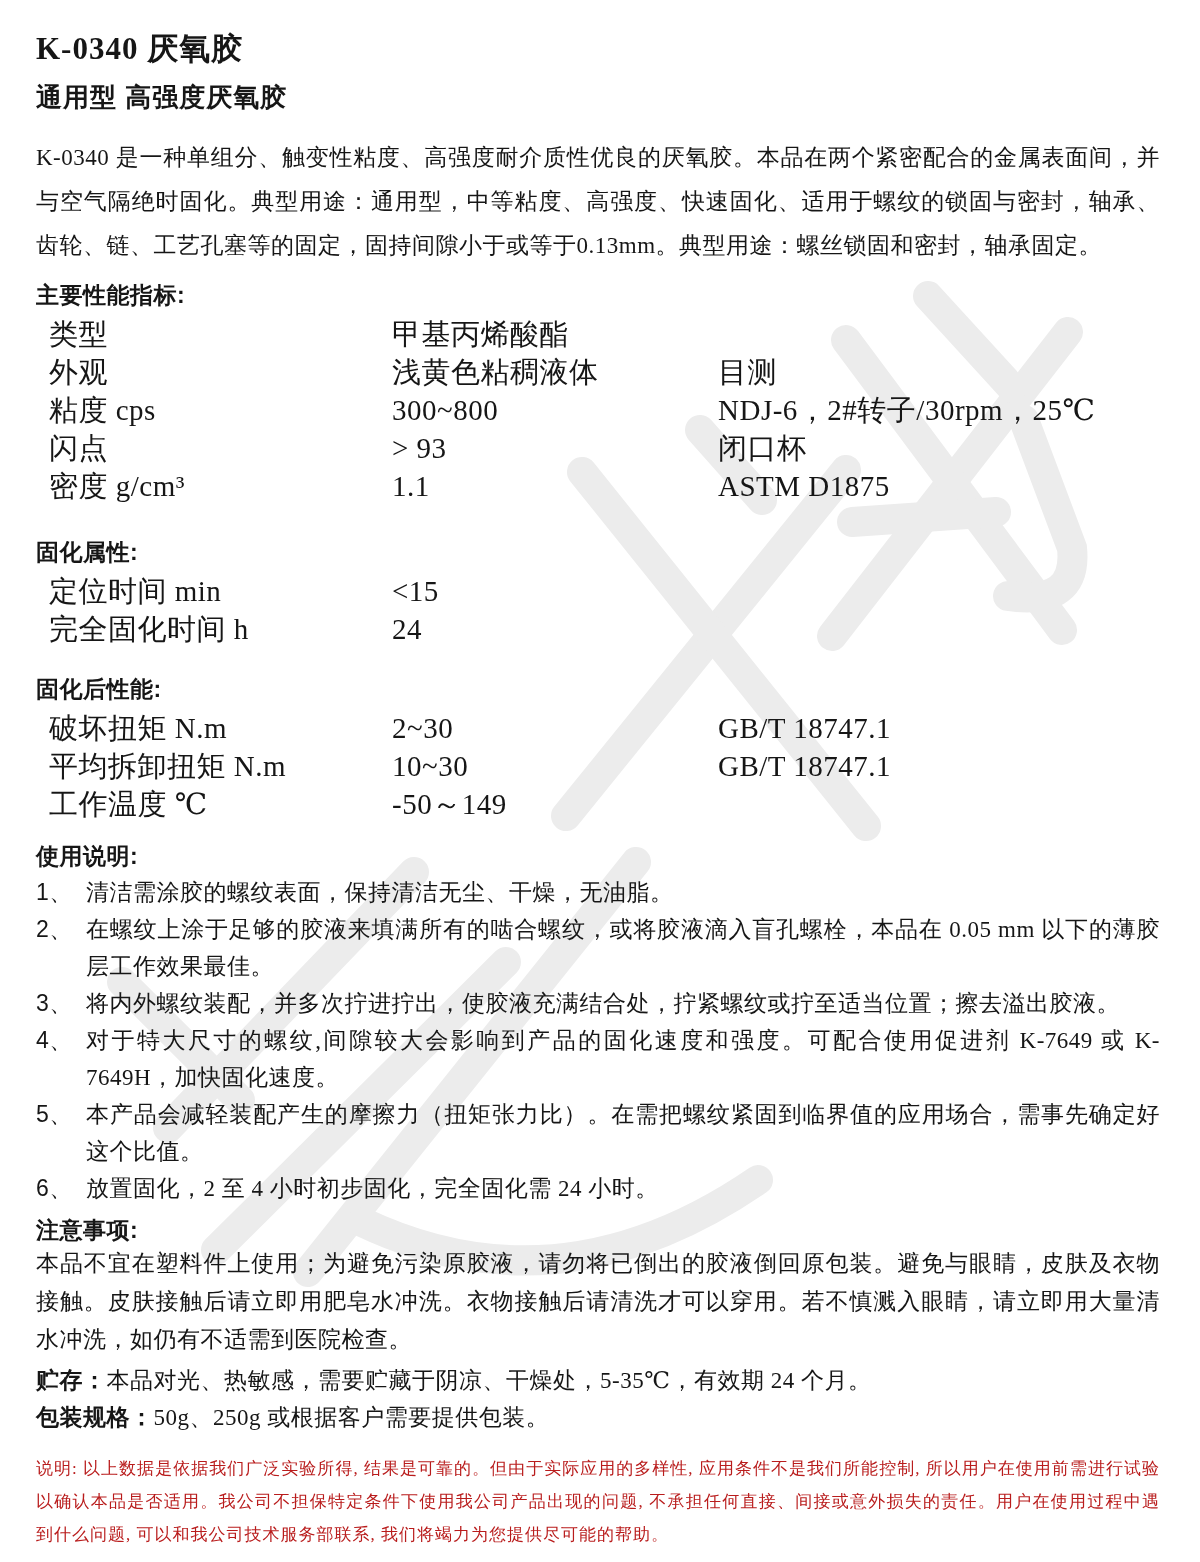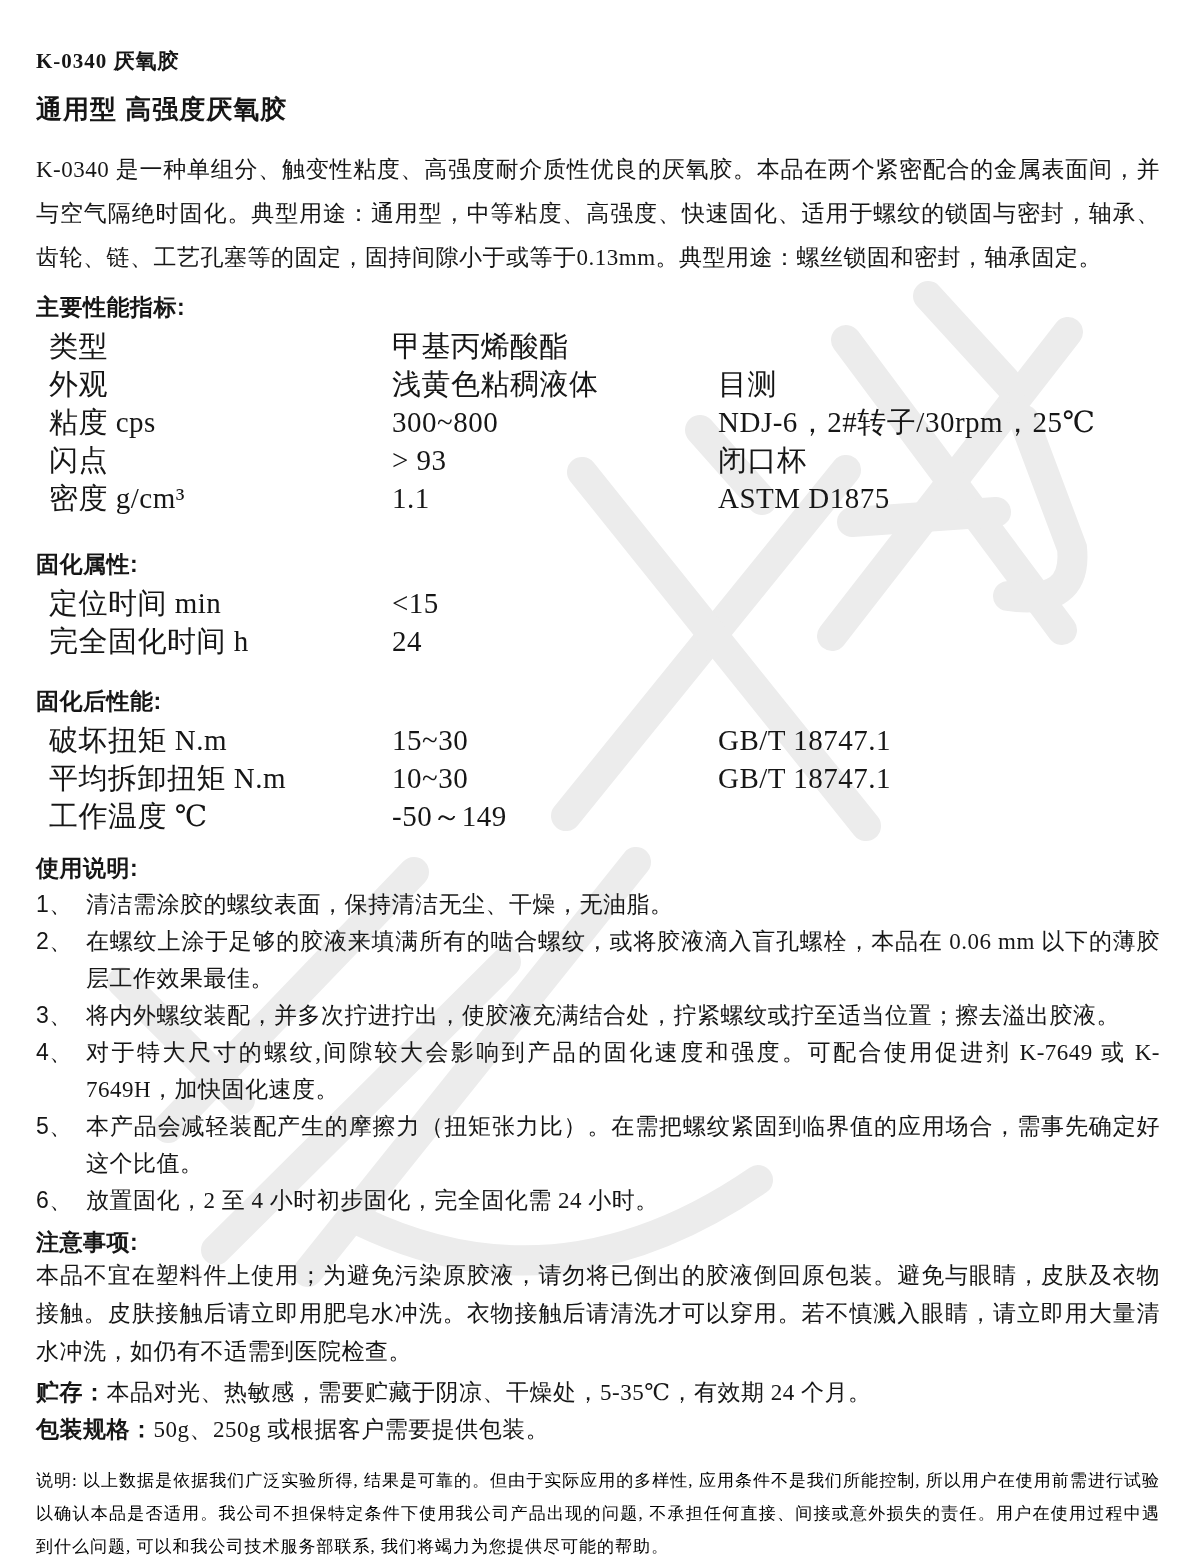--- a/index.html
+++ b/index.html
@@ -13,23 +13,22 @@
     color:#161616;
   }
   .watermark{
     position:absolute;left:0;top:0;z-index:0;pointer-events:none;
   }
   .content{
     position:relative;z-index:1;
     padding:30px 40px 0 36px;
   }
   .title{
-    font-size:21px;font-weight:700;line-height:38px;letter-spacing:1px;
+    font-size:31px;font-weight:700;line-height:38px;letter-spacing:1px;
     font-family:"Liberation Serif","DejaVu Serif",serif;
-    margin-top:12px;
   }
   .subtitle{
     font-size:26px;font-weight:700;line-height:32px;margin-top:13px;letter-spacing:1px;
     font-family:"Liberation Sans","DejaVu Sans",sans-serif;
   }
   .intro{
     margin:23px 0 0;font-size:23px;line-height:44px;text-align:justify;letter-spacing:0.5px;
   }
   .sec-heading{
     font-weight:700;font-size:23px;line-height:30px;letter-spacing:0.5px;
@@ -48,21 +47,21 @@
   .usage-list{margin-top:3px;}
   .uitem{display:flex;font-size:23px;line-height:37px;letter-spacing:0.5px;}
   .uno{flex:0 0 50px;font-family:"Liberation Sans","DejaVu Sans",sans-serif;}
   .utext{flex:1;text-align:justify;}
   .notice-text{margin:0;font-size:23px;line-height:38px;text-align:justify;letter-spacing:0.5px;}
   .kv{margin:6px 0 0;font-size:23px;line-height:31px;letter-spacing:0.5px;}
   .kv .kvlabel{font-weight:700;font-family:"Liberation Sans","DejaVu Sans",sans-serif;}
   .kv-packing{}
   .fine{
     margin:19px 0 0;font-size:17px;line-height:33px;text-align:justify;
-    letter-spacing:1px;color:#000000;
+    letter-spacing:1px;color:#b91c1c;
   }
 </style>
 </head>
 <body>
 
 <div class="page">
 
   <svg class="watermark" width="1200" height="1562" viewBox="0 0 1200 1562" aria-hidden="true">
     <g stroke="#ececec" stroke-width="30" stroke-linecap="round" fill="none">
       <path d="M 832 636 L 1068 332"></path>
@@ -128,21 +127,21 @@
         <span class="c1">完全固化时间 h</span>
         <span class="c2">24</span>
         <span class="c3"></span>
       </div>
     </div>
 
     <div class="sec-heading sh-cured">固化后性能:</div>
     <div class="dtable">
       <div class="trow">
         <span class="c1">破坏扭矩 N.m</span>
-        <span class="c2">15~30</span>
+        <span class="c2">2~30</span>
         <span class="c3">GB/T 18747.1</span>
       </div>
       <div class="trow">
         <span class="c1">平均拆卸扭矩 N.m</span>
         <span class="c2">10~30</span>
         <span class="c3">GB/T 18747.1</span>
       </div>
       <div class="trow">
         <span class="c1">工作温度 ℃</span>
         <span class="c2">-50～149</span>
@@ -151,21 +150,21 @@
     </div>
 
     <div class="sec-heading sh-usage">使用说明:</div>
     <div class="usage-list">
       <div class="uitem">
         <span class="uno">1、</span>
         <span class="utext">清洁需涂胶的螺纹表面，保持清洁无尘、干燥，无油脂。</span>
       </div>
       <div class="uitem">
         <span class="uno">2、</span>
-        <span class="utext">在螺纹上涂于足够的胶液来填满所有的啮合螺纹，或将胶液滴入盲孔螺栓，本品在 0.06 mm 以下的薄胶层工作效果最佳。</span>
+        <span class="utext">在螺纹上涂于足够的胶液来填满所有的啮合螺纹，或将胶液滴入盲孔螺栓，本品在 0.05 mm 以下的薄胶层工作效果最佳。</span>
       </div>
       <div class="uitem">
         <span class="uno">3、</span>
         <span class="utext">将内外螺纹装配，并多次拧进拧出，使胶液充满结合处，拧紧螺纹或拧至适当位置；擦去溢出胶液。</span>
       </div>
       <div class="uitem">
         <span class="uno">4、</span>
         <span class="utext">对于特大尺寸的螺纹,间隙较大会影响到产品的固化速度和强度。可配合使用促进剂 K-7649 或 K-7649H，加快固化速度。</span>
       </div>
       <div class="uitem">

